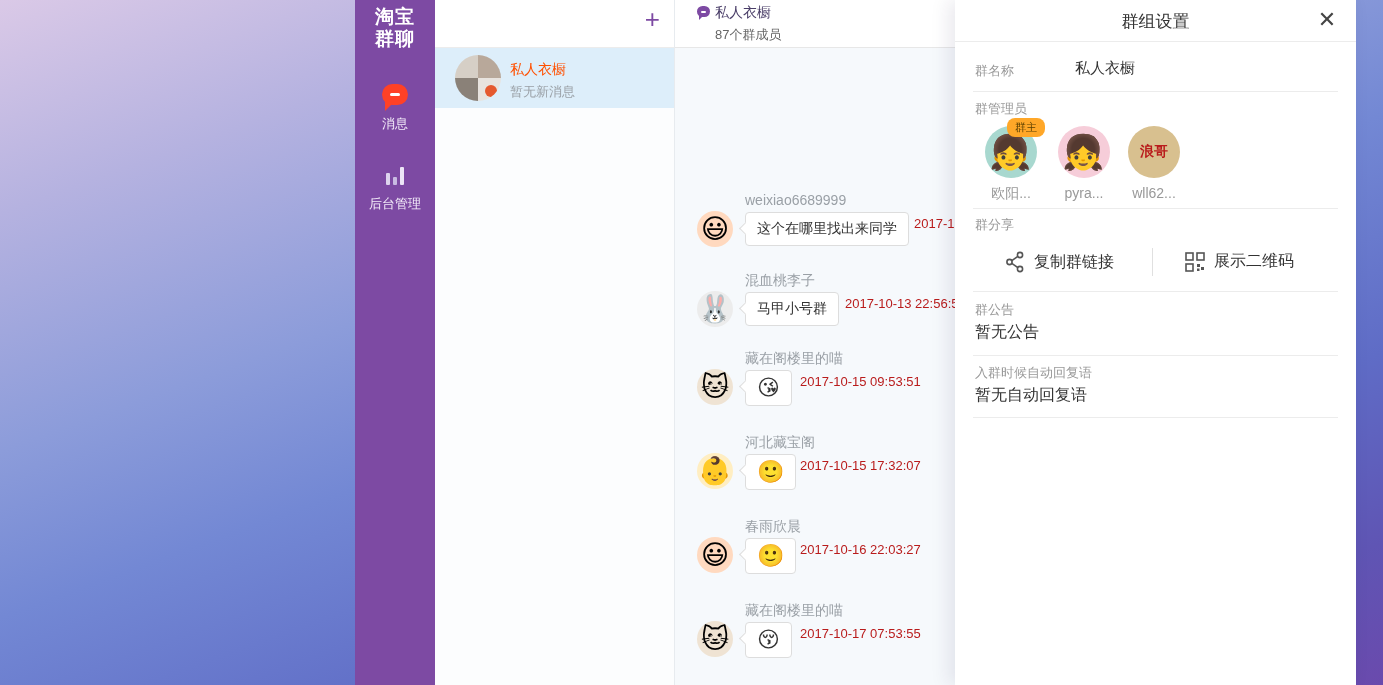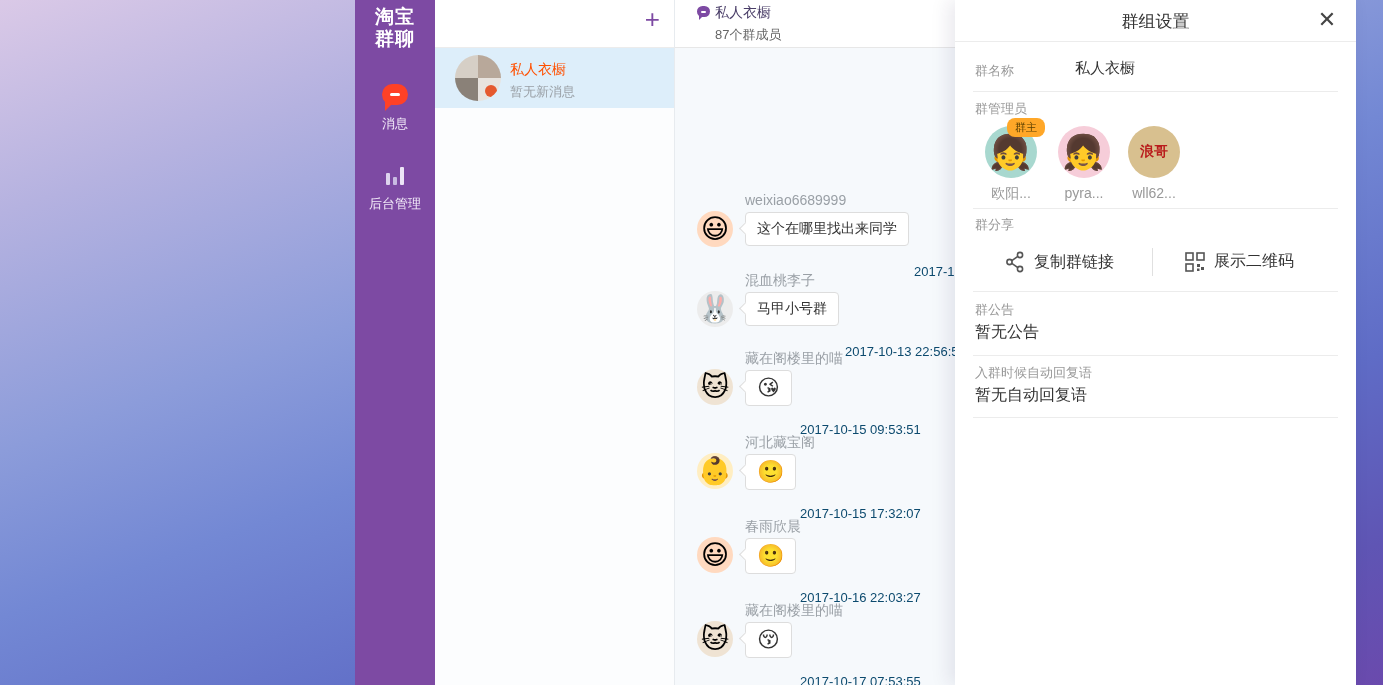--- a/index.html
+++ b/index.html
@@ -52,21 +52,21 @@
   .m0{top:192px;} .m1{top:272px;} .m2{top:350px;} .m3{top:434px;} .m4{top:518px;} .m5{top:602px;}
   .msg .name { margin-left:48px; font-size:14px; color:#9aa0a6; height:17px; }
   .msg .avatar { position:absolute; left:0; top:19px; width:36px; height:36px; border-radius:50%;
     display:flex; align-items:center; justify-content:center; font-size:27px; line-height:1; overflow:hidden; cursor:pointer; }
   .av-mascot{background:#ffd9bf;} .av-rabbit{background:#ececec;} .av-cat{background:#efe3d3;} .av-baby{background:#ffeec2;}
   .msg .bubble { position:relative; display:inline-block; margin-left:48px; margin-top:3px; background:#fff; border:1px solid #ddd;
     border-radius:4px; padding:7px 11px; font-size:14px; color:#333; white-space:nowrap; }
   .msg .bubble.emoji { font-size:22px; padding:4px 11px; line-height:1.2; }
   .msg .bubble::before { content:''; position:absolute; left:-5px; top:11px; width:8px; height:8px; background:#fff;
     border-left:1px solid #ddd; border-bottom:1px solid #ddd; transform:rotate(45deg); }
-  .msg .time { position:absolute; top:24px; font-size:13px; color:#0c4a6e; white-space:nowrap;margin-top:48px; }
+  .msg .time { position:absolute; top:24px; font-size:13px; color:#b91c1c; white-space:nowrap; }
   .m0 .time{left:217px;} .m1 .time{left:148px;}
   .m2 .time,.m3 .time,.m4 .time,.m5 .time{left:103px;}
 
   
   .settings { position:absolute; left:955px; top:0; width:401px; height:685px; background:#fff; box-shadow:-6px 0 18px rgba(40,30,80,.10); }
   .set-header { height:42px; border-bottom:1px solid #ececec; position:relative; }
   .set-title { text-align:center; font-size:17px; color:#333; padding-top:10px; }
   .close-btn { position:absolute; right:16px; top:7px; width:26px; height:26px; cursor:pointer; color:#444;
     font-size:22px; font-weight:300; line-height:26px; text-align:center; }
   .row-label { position:absolute; left:20px; font-size:13px; color:#999; }

